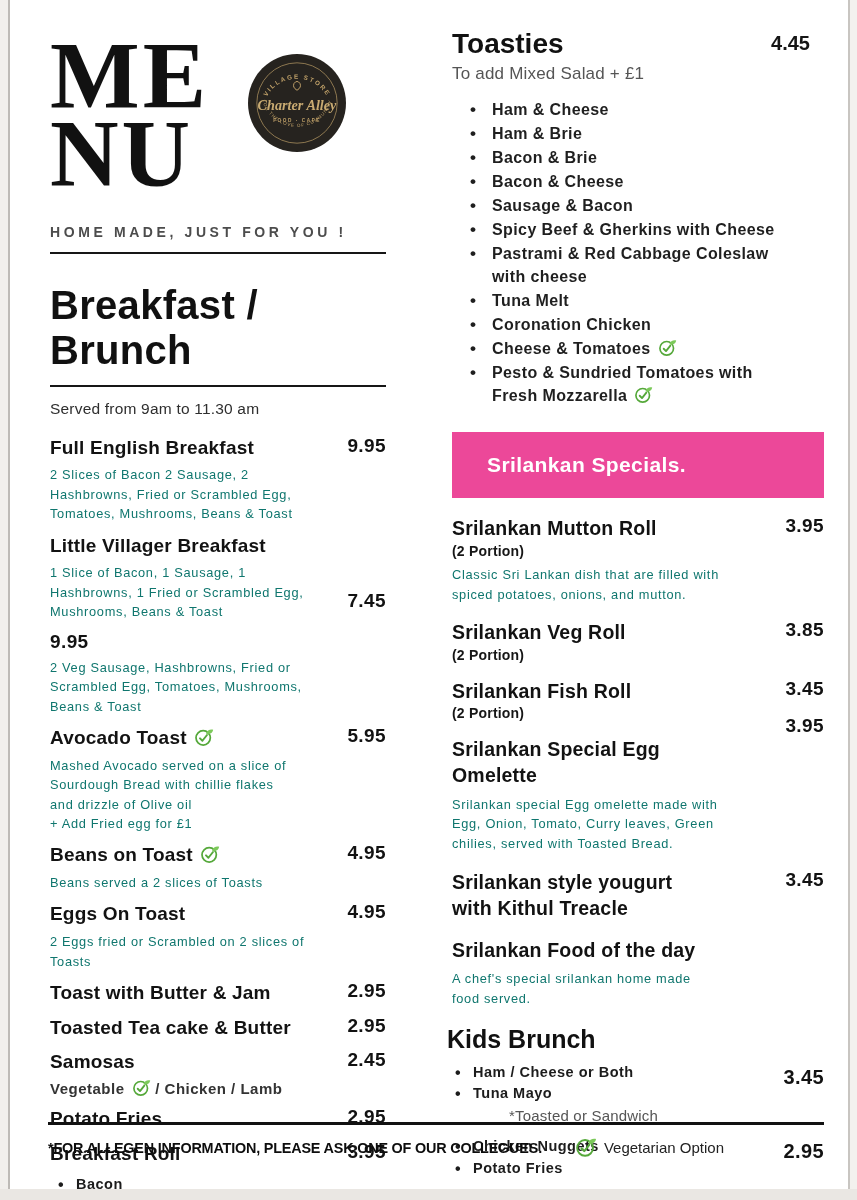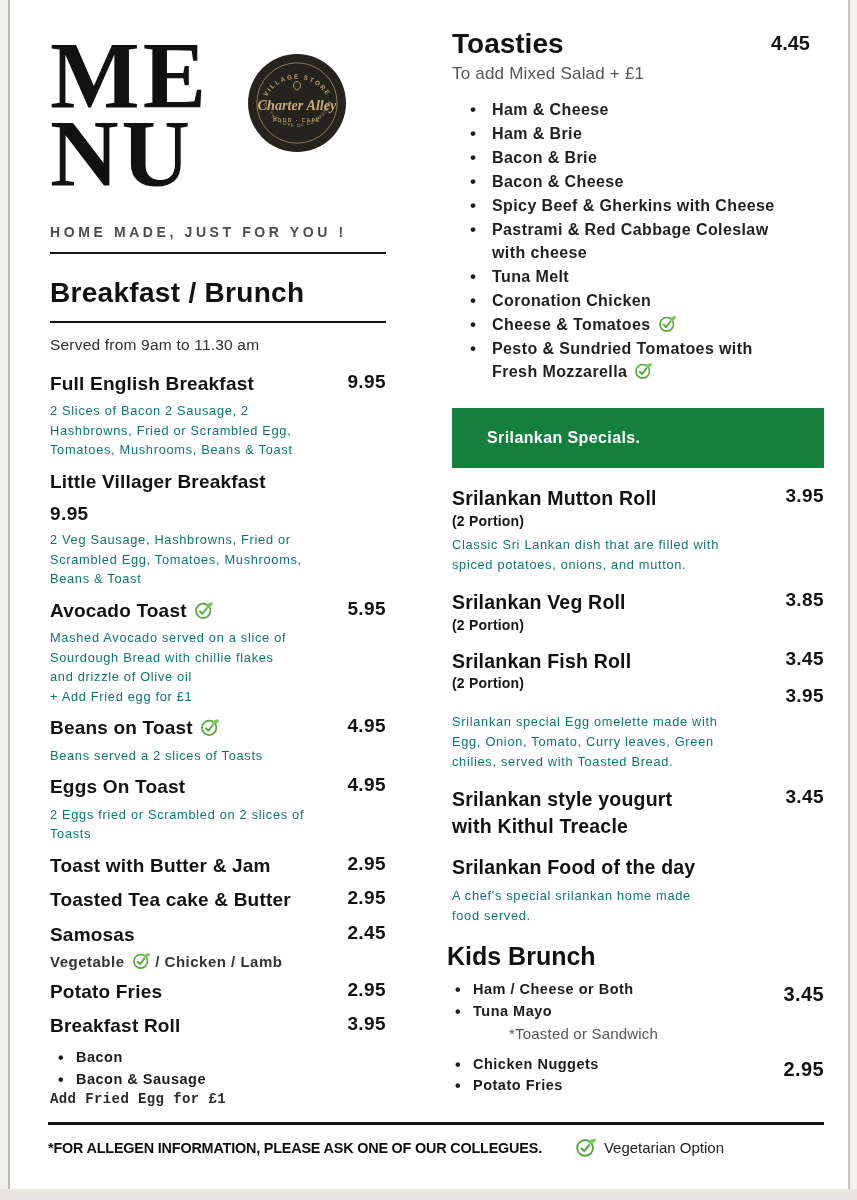--- a/index.html
+++ b/index.html
@@ -15,21 +15,21 @@
 
   .col-left{position:absolute;left:50px;top:38px;width:336px;}
   .col-right{position:absolute;left:452px;top:28px;width:372px;}
 
   
   .menu-word{font-family:"Liberation Serif","DejaVu Serif",serif;font-weight:bold;
     font-size:95px;line-height:.82;letter-spacing:3px;color:#111;}
   .logo-wrap{position:absolute;left:198px;top:16px;width:98px;height:98px;}
   .tagline{margin-top:30px;font-size:14px;font-weight:bold;letter-spacing:3.6px;color:#4c4c4c;}
   .rule{border:none;border-top:2.5px solid #161616;margin:12px 0 0 0;}
-  .section-title{margin-top:23px;font-size:28px;font-weight:bold;letter-spacing:.3px;color:#111;}
+  .section-title{margin-top:29px;font-size:40px;font-weight:bold;letter-spacing:.3px;color:#111;}
   .served{margin-top:13px;font-size:15.5px;color:#2e2e2e;letter-spacing:.2px;}
 
   
   .items{margin-top:17px;}
   .menu-item{margin-bottom:9px;}
   .item-head{display:flex;justify-content:space-between;align-items:flex-start;}
   .item-name{font-size:19px;font-weight:bold;color:#121212;letter-spacing:.2px;white-space:pre-line;line-height:1.35;}
   .item-price{font-size:19px;font-weight:bold;color:#121212;letter-spacing:.4px;}
   .item-desc{font-size:12.8px;font-weight:normal;color:#0f766e;letter-spacing:.7px;line-height:1.52;margin-top:5px;white-space:pre-line;}
   .desc-row{display:flex;justify-content:space-between;align-items:flex-end;}
@@ -43,22 +43,22 @@
   
   .toasties-head{display:flex;justify-content:space-between;align-items:flex-start;}
   .toasties-title{font-size:28px;font-weight:bold;color:#111;}
   .toasties-price{font-size:20px;font-weight:bold;margin-top:4px;margin-right:14px;}
   .toasties-note{font-size:17px;color:#555;margin-top:4px;letter-spacing:.2px;}
   .toasties-list{list-style:none;margin:14px 0 0 0;padding:0;}
   .toasties-list li{position:relative;padding-left:40px;font-size:16px;font-weight:bold;color:#1f1f1f;letter-spacing:.4px;line-height:1.44;white-space:pre-line;margin-bottom:1px;}
   .toasties-list li::before{content:"\2022";position:absolute;left:18px;top:0;font-size:17px;}
 
   
-  .banner{margin-top:25px;background:#15803d;color:#fff;padding:21px 10px 21px 35px;
-    font-size:16px;font-weight:bold;letter-spacing:.4px;}
+  .banner{margin-top:25px;background:#ec4899;color:#fff;padding:21px 10px 21px 35px;
+    font-size:21px;font-weight:bold;letter-spacing:.4px;}
   .sl-items{margin-top:17px;}
   .sl-item{position:relative;margin-bottom:15px;}
   .sl-name{font-size:19.5px;}
   .sl-portion{font-size:14px;font-weight:bold;margin-top:1px;letter-spacing:.2px;}
   .sl-desc{margin-top:6px;line-height:1.55;}
   .price-raised{position:absolute;top:-21px;right:0;}
 
   
   .kids{margin-top:16px;margin-left:-5px;}
   .kids-title{font-size:25px;font-weight:bold;color:#111;}
@@ -123,20 +123,26 @@
           <span class="item-price">9.95</span>
         </div>
         <div class="item-desc">2 Slices of Bacon 2 Sausage, 2
 Hashbrowns, Fried or Scrambled Egg,
 Tomatoes, Mushrooms, Beans &amp; Toast</div>
       </div>
       <div class="menu-item">
         <div class="item-head">
           <span class="item-name">Little Villager Breakfast</span>
         </div>
+        <div class="desc-row">
+          <div class="item-desc">1 Slice of Bacon, 1 Sausage, 1
+Hashbrowns, 1 Fried or Scrambled  Egg,
+Mushrooms, Beans &amp; Toast</div>
+          <span class="item-price">7.45</span>
+        </div>
       </div>
       <div class="menu-item">
         <div class="item-head">
           <span class="item-price">9.95</span>
         </div>
         <div class="item-desc">2 Veg Sausage, Hashbrowns, Fried or
 Scrambled Egg, Tomatoes, Mushrooms,
 Beans &amp; Toast</div>
       </div>
       <div class="menu-item">
@@ -221,20 +227,21 @@
       <div class="toasties-title">Toasties</div>
       <div class="toasties-note">To add Mixed Salad + £1</div>
     </div>
     <div class="toasties-price">4.45</div>
   </div>
   <ul class="toasties-list" id="toasties-list">
       <li><span>Ham &amp; Cheese</span></li>
       <li><span>Ham &amp; Brie</span></li>
       <li><span>Bacon &amp; Brie</span></li>
       <li><span>Bacon &amp; Cheese</span></li>
+      <li><span>Sausage &amp; Bacon</span></li>
       <li><span>Spicy Beef &amp; Gherkins with Cheese</span></li>
       <li><span>Pastrami &amp; Red Cabbage Coleslaw
 with cheese</span></li>
       <li><span>Tuna Melt</span></li>
       <li><span>Coronation Chicken</span></li>
       <li><span>Cheese &amp; Tomatoes</span><span class="veg-ic"><svg width="19" height="19" viewBox="0 0 24 24">
             <circle cx="11" cy="13" r="8.6" fill="none" stroke="#55a83a" stroke-width="2.1"></circle>
             <path d="M7.2 13.6 l2.9 2.9 L15.6 9.6" fill="none" stroke="#55a83a" stroke-width="2.3" stroke-linecap="round" stroke-linejoin="round"></path>
             <path d="M14.5 7.5 C15.5 3.5 20 2.2 23 3.2 C22.5 7.2 18.5 9.3 14.8 8.1 Z" fill="#7cc95a"></path>
           </svg></span></li>
@@ -266,20 +273,22 @@
       </div>
       <div class="sl-item menu-item">
         <div class="item-head">
           <span class="item-name sl-name">Srilankan Fish Roll</span>
           <span class="item-price">3.45</span>
         </div>
         <div class="sl-portion">(2 Portion)</div>
       </div>
       <div class="sl-item menu-item">
         <div class="item-head">
+          <span class="item-name sl-name">Srilankan Special Egg
+Omelette</span>
           <span class="item-price price-raised">3.95</span>
         </div>
         <div class="item-desc sl-desc">Srilankan special Egg omelette made with
 Egg, Onion, Tomato, Curry leaves,  Green
 chilies, served with Toasted Bread.</div>
       </div>
       <div class="sl-item menu-item">
         <div class="item-head">
           <span class="item-name sl-name">Srilankan style yougurt
 with Kithul Treacle</span>

